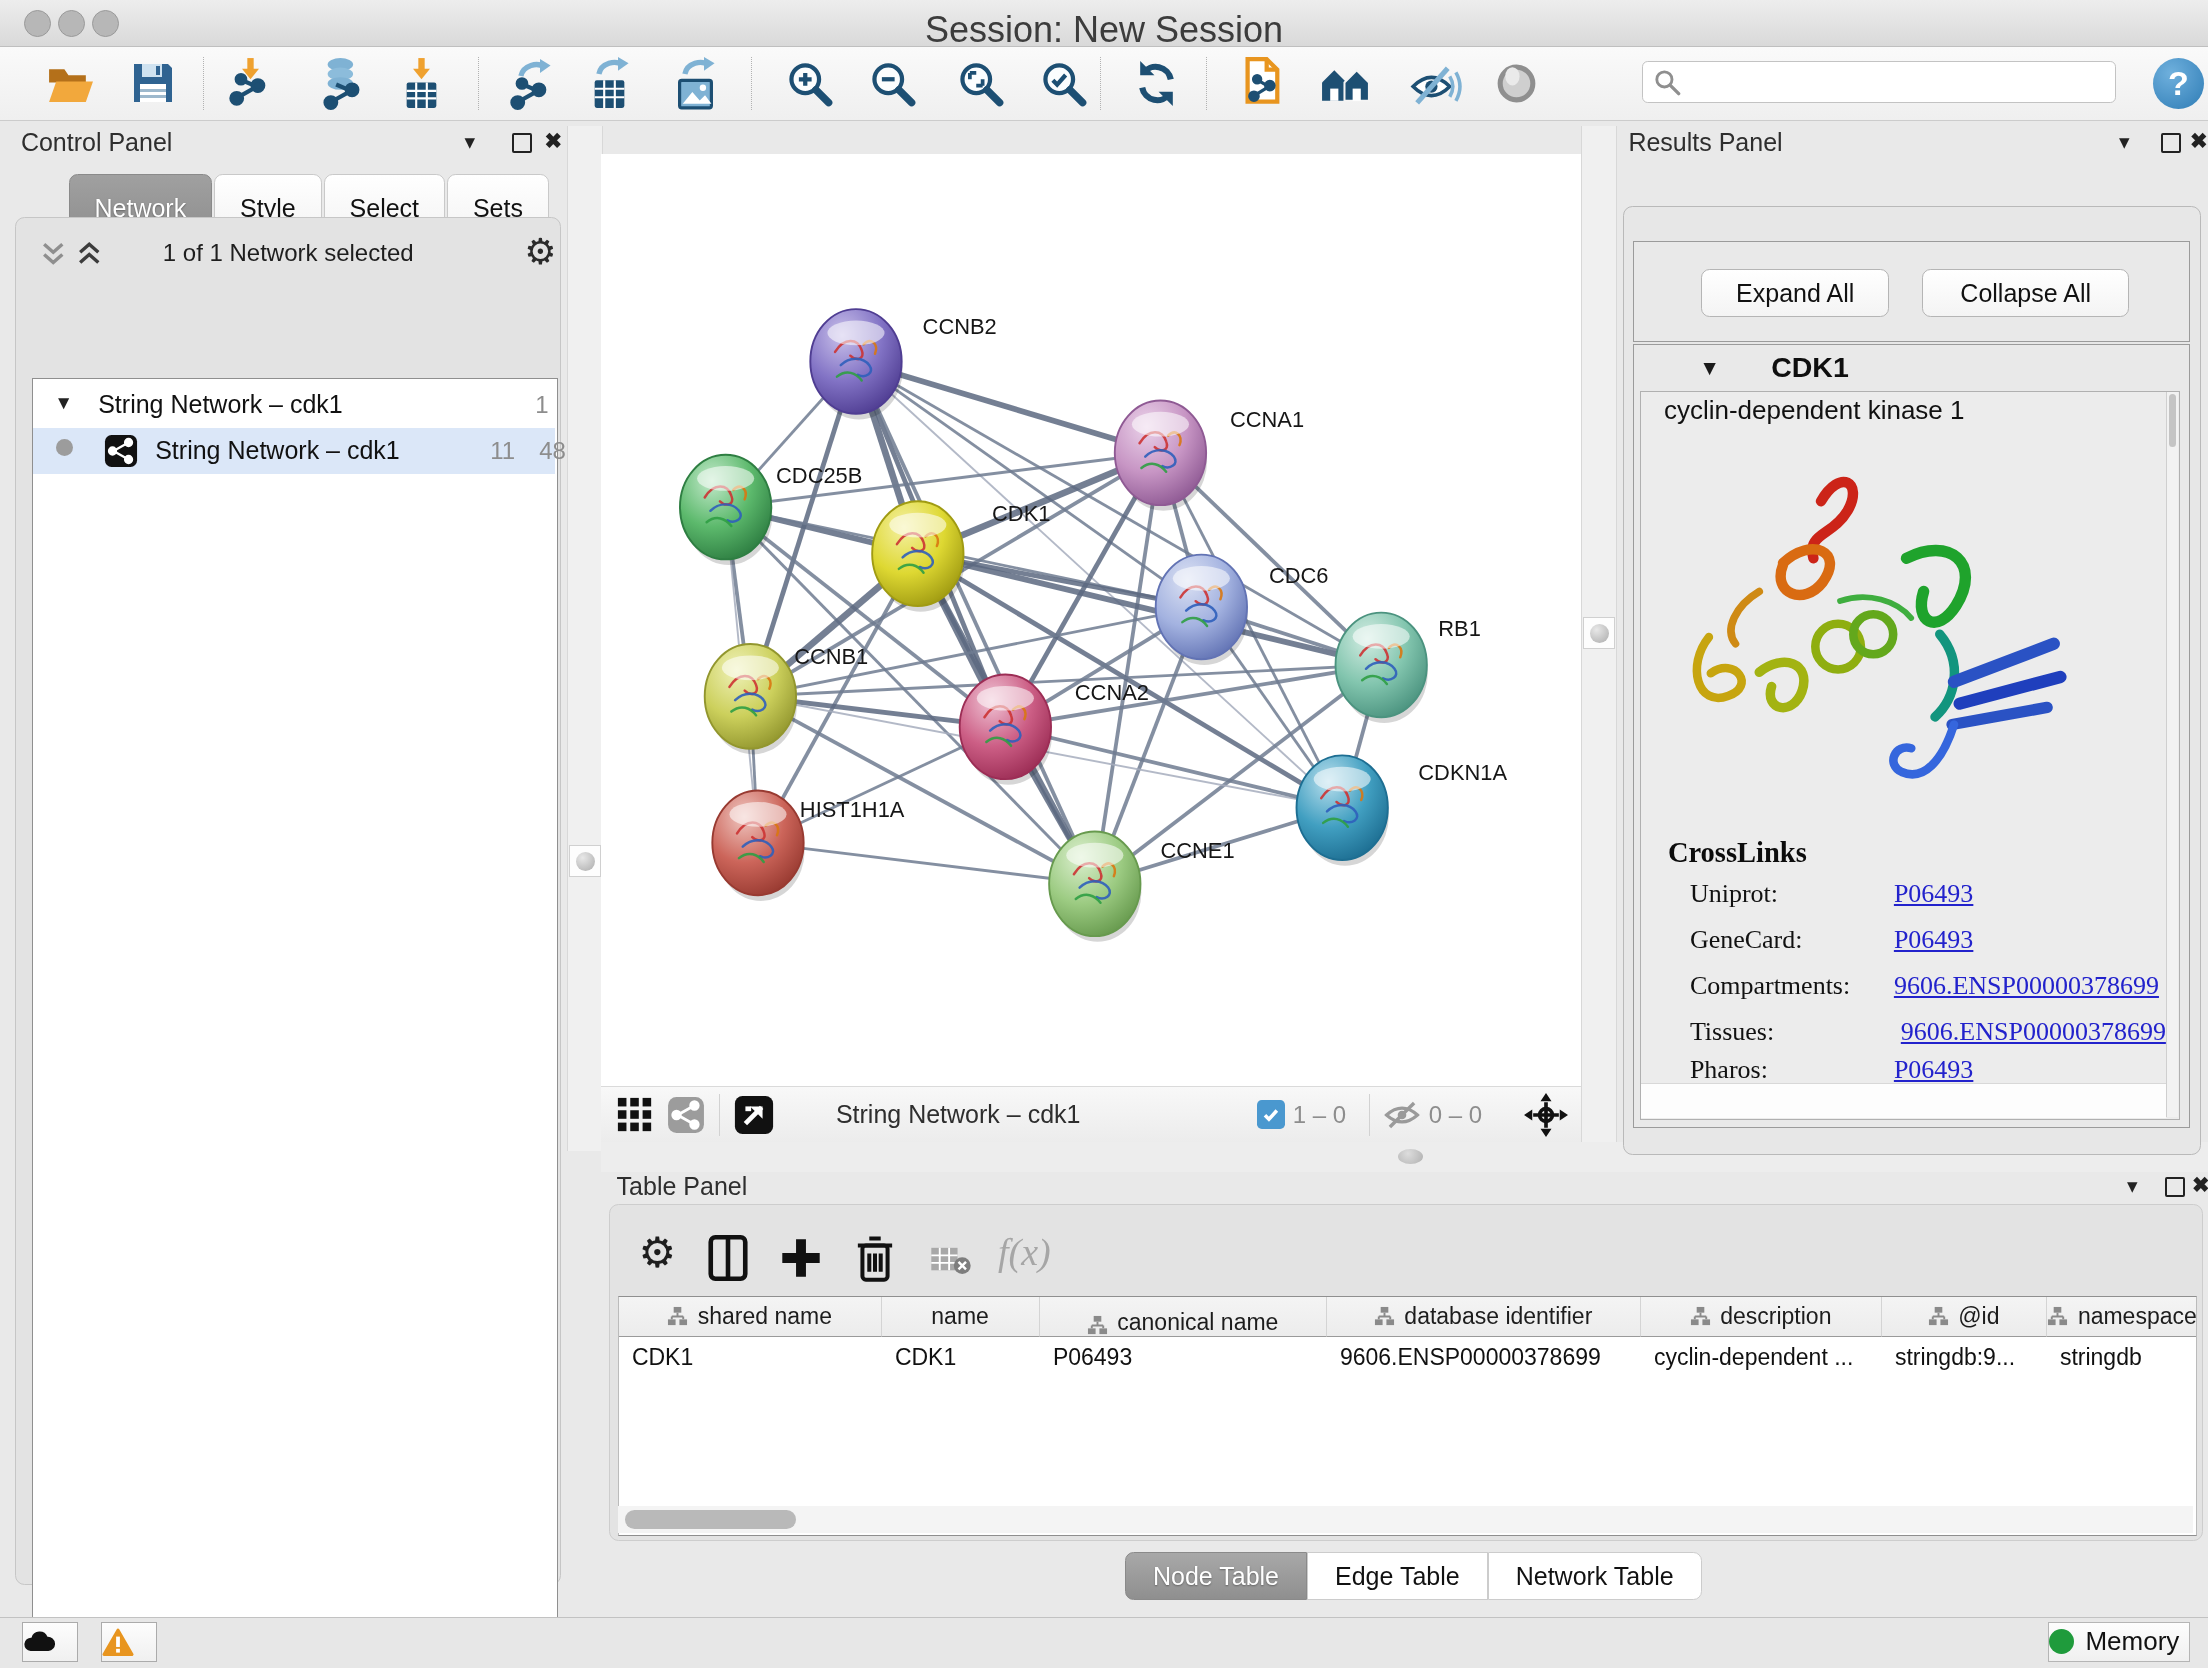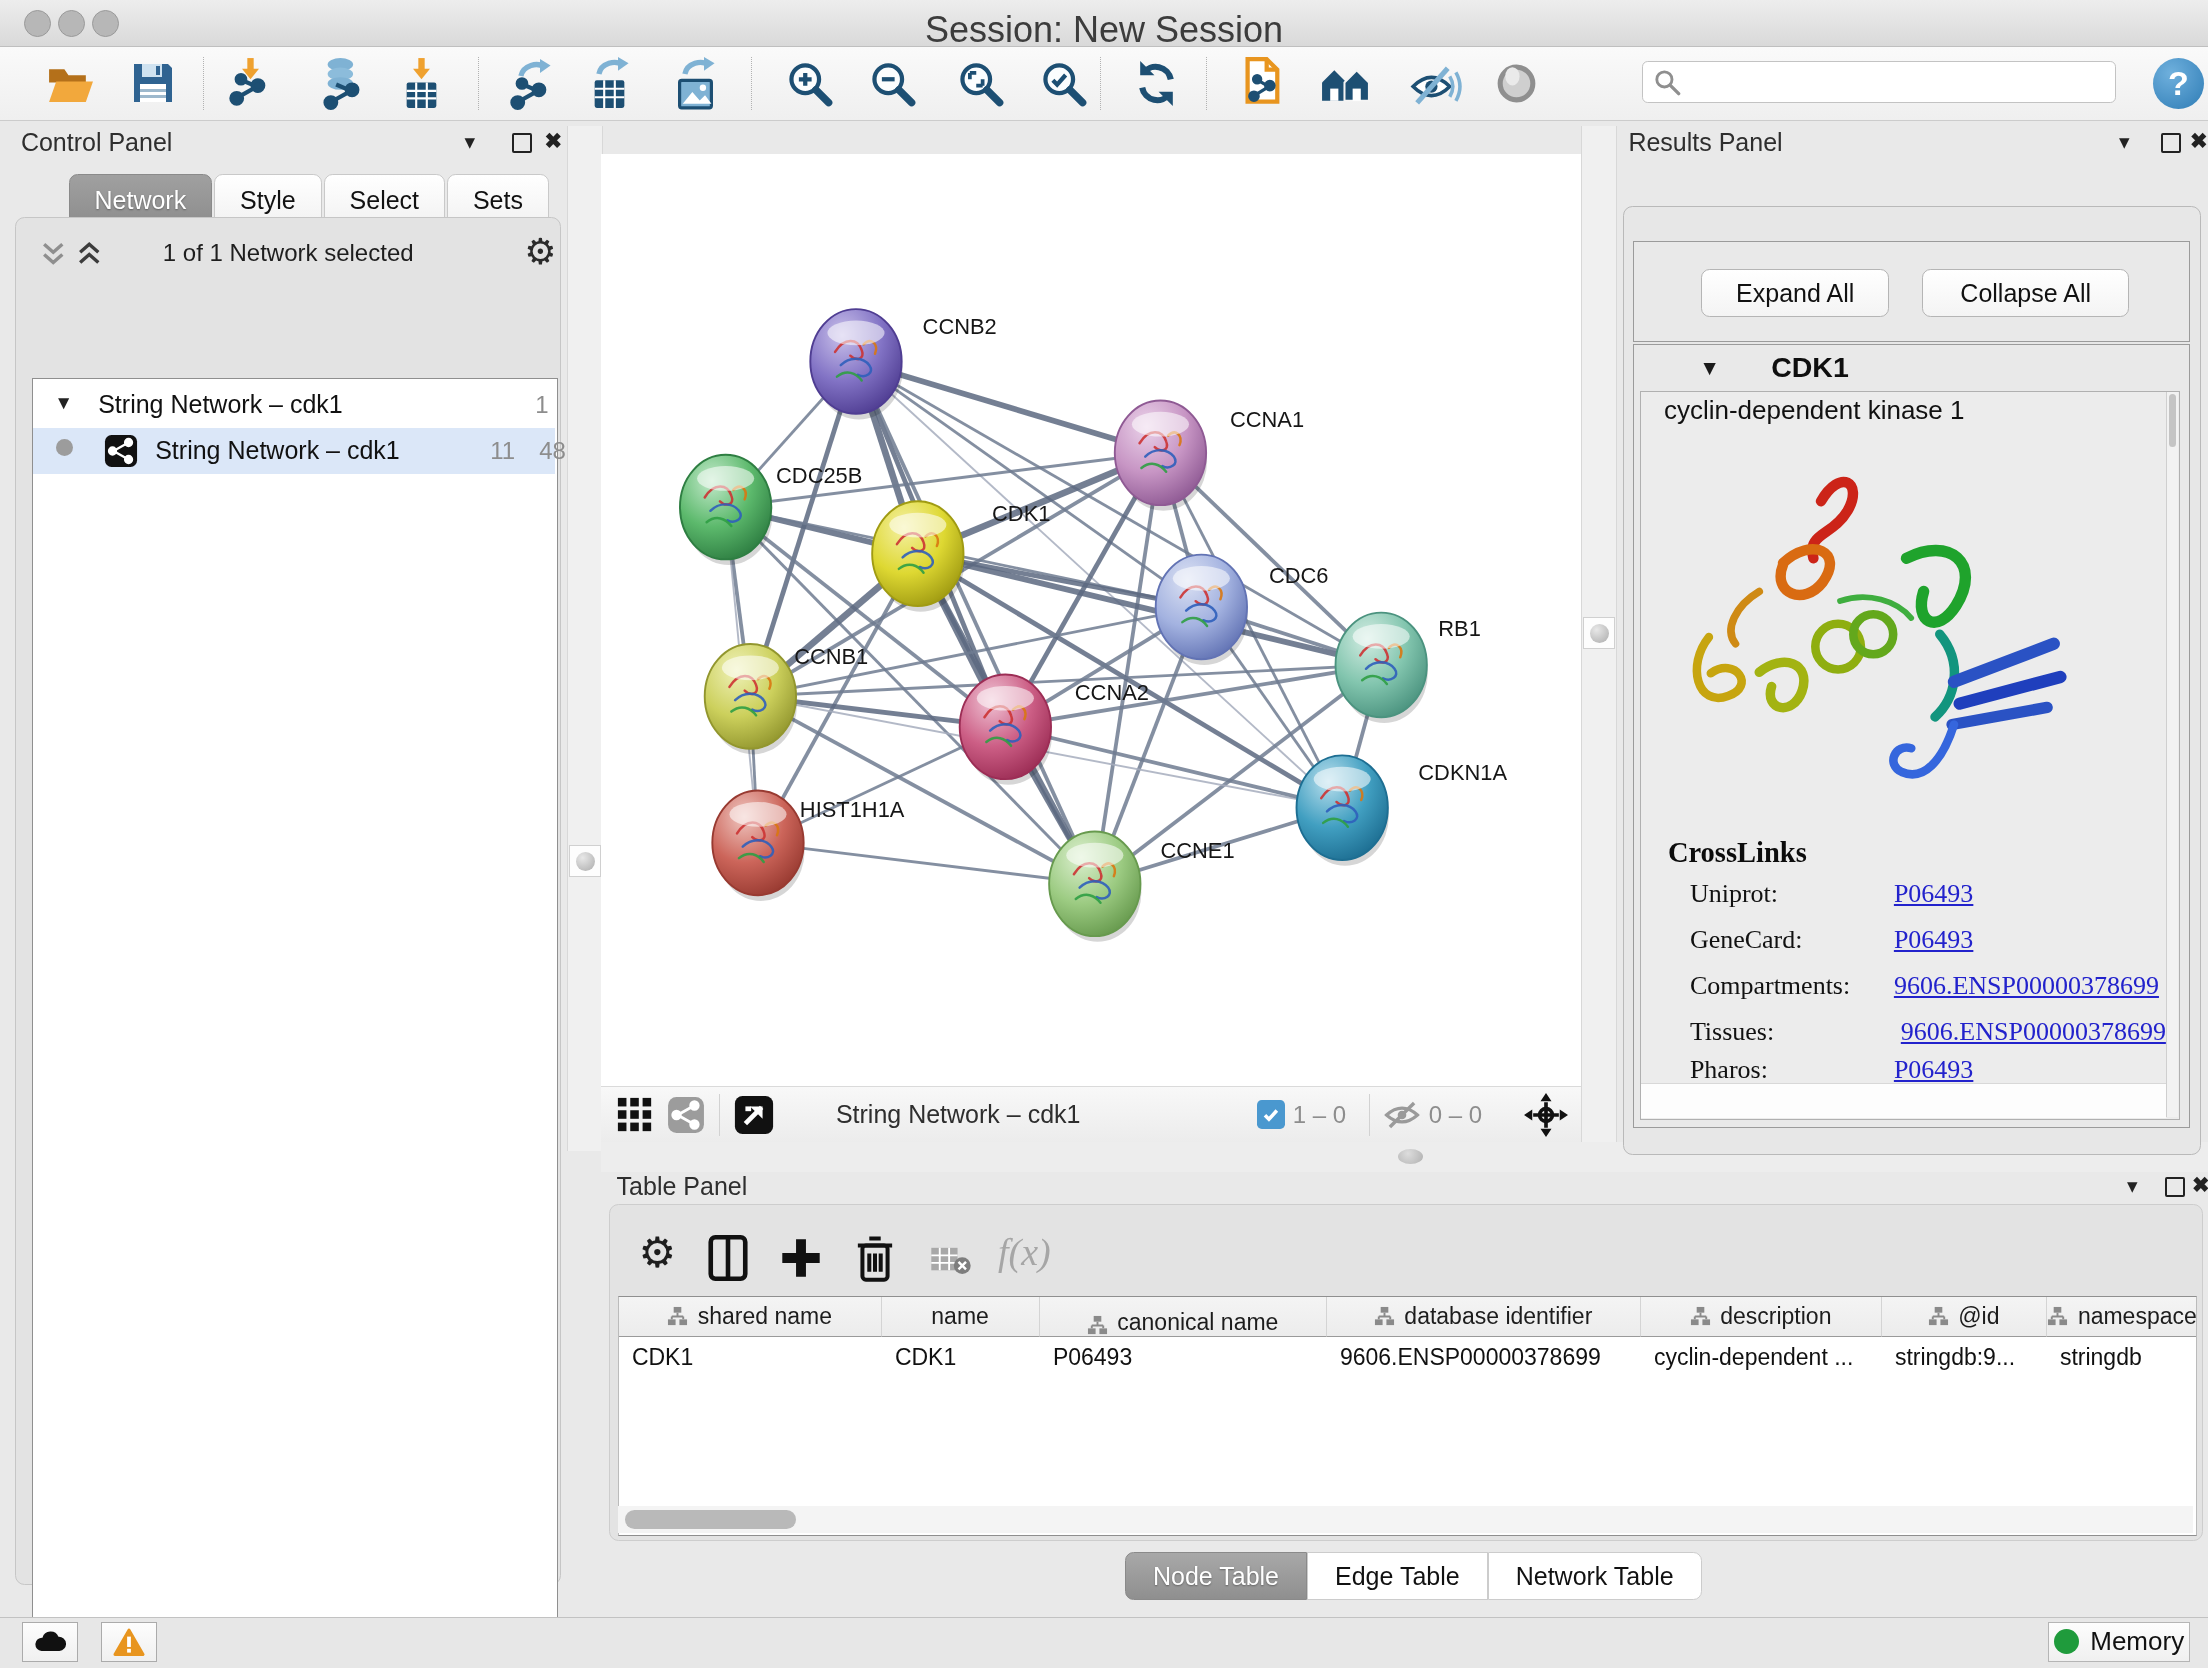--- a/index.html
+++ b/index.html
@@ -21,21 +21,21 @@
   #search-input{border:none;outline:none;font-size:23px;width:409px;background:transparent;}
   #help-btn{left:2153px;top:10.5px;width:51px;height:51px;border-radius:50%;
     background:radial-gradient(circle at 35% 30%,#6fb0dd,#2e7cb5);color:#fff;font-size:34px;font-weight:bold;
     display:flex;align-items:center;justify-content:center;}
   
   .panel-title{font-size:25px;color:#2e2e2e;}
   .pt-ico{font-size:21px;color:#222;}
   .sq-ico{width:16px;height:16px;border:2.4px solid #222;border-radius:1.9px;}
   
   #control-panel{left:9.5px;top:126px;width:556px;height:1461px;}
-  .cp-tab{height:44px;padding:3px 25px;display:flex;align-items:center;font-size:25px;border:1px solid #c9c9c9;
+  .cp-tab{height:44px;padding:11px 25px;display:flex;align-items:center;font-size:25px;border:1px solid #c9c9c9;
     background:linear-gradient(#ffffff,#f2f2f2);color:#111;border-radius:8.6px 8.6px 0 0;margin-right:1.9px;}
   .cp-tab.active{background:linear-gradient(#a0a0a0,#8d8d8d);color:#fff;border-color:#8a8a8a;
     text-shadow:0 1px 1.9px rgba(0,0,0,.35);}
   #cp-container{left:5.7px;top:91px;width:544px;height:1366px;background:#e3e3e3;border:1px solid #c6c6c6;
     border-radius:9.5px;}
   #cp-listbox{left:16px;top:160px;width:524px;height:1290px;background:#fff;border:1px solid #8f8f8f;}
   .tree-num{color:#8d8d8d;font-size:24px;}
   .tree-label{font-size:25px;color:#111;}
   
   .vdiv{top:126px;width:34px;height:1025px;background:#f0f0f0;border-left:1px solid #d8d8d8;border-right:1px solid #d8d8d8;}
@@ -73,21 +73,21 @@
     box-sizing:border-box;overflow:hidden;white-space:nowrap;flex:0 0 auto;}
   #tbl-hscroll{left:7.6px;top:301px;width:1575px;height:27px;background:#f4f4f4;}
   #tbl-thumb{left:7.6px;top:3.8px;width:171px;height:19px;border-radius:9.5px;background:#b9b9b9;}
   .tp-tab{height:46px;padding:0 27px;display:flex;align-items:center;font-size:25px;background:#fff;
     color:#111;border:1px solid #ccc;}
   .tp-tab.active{background:linear-gradient(#a8a8a8,#8f8f8f);color:#fff;border-color:#8a8a8a;
     text-shadow:0 1px 1.9px rgba(0,0,0,.35);}
   
   #status-bar{left:0;top:1617px;width:2208px;height:51px;background:#e7e7e7;border-top:1px solid #c2c2c2;}
   .sb-btn{top:3.8px;height:38px;background:linear-gradient(#fdfdfd,#f0f0f0);border:1.9px solid #ababab;
-    display:flex;align-items:center;justify-content:center;}
+    display:flex;align-items:center;}
   #memory-btn{left:2048px;width:140px;gap:11.4px;font-size:26px;color:#111;border:1.9px solid #b5b5b5;}
   text{font-family:"Liberation Sans",sans-serif;}
 </style>
 </head>
 <body>
 
 <div id="app">
 
   <div id="titlebar" class="abs">
     <div class="tl abs" style="left:24px"></div>

